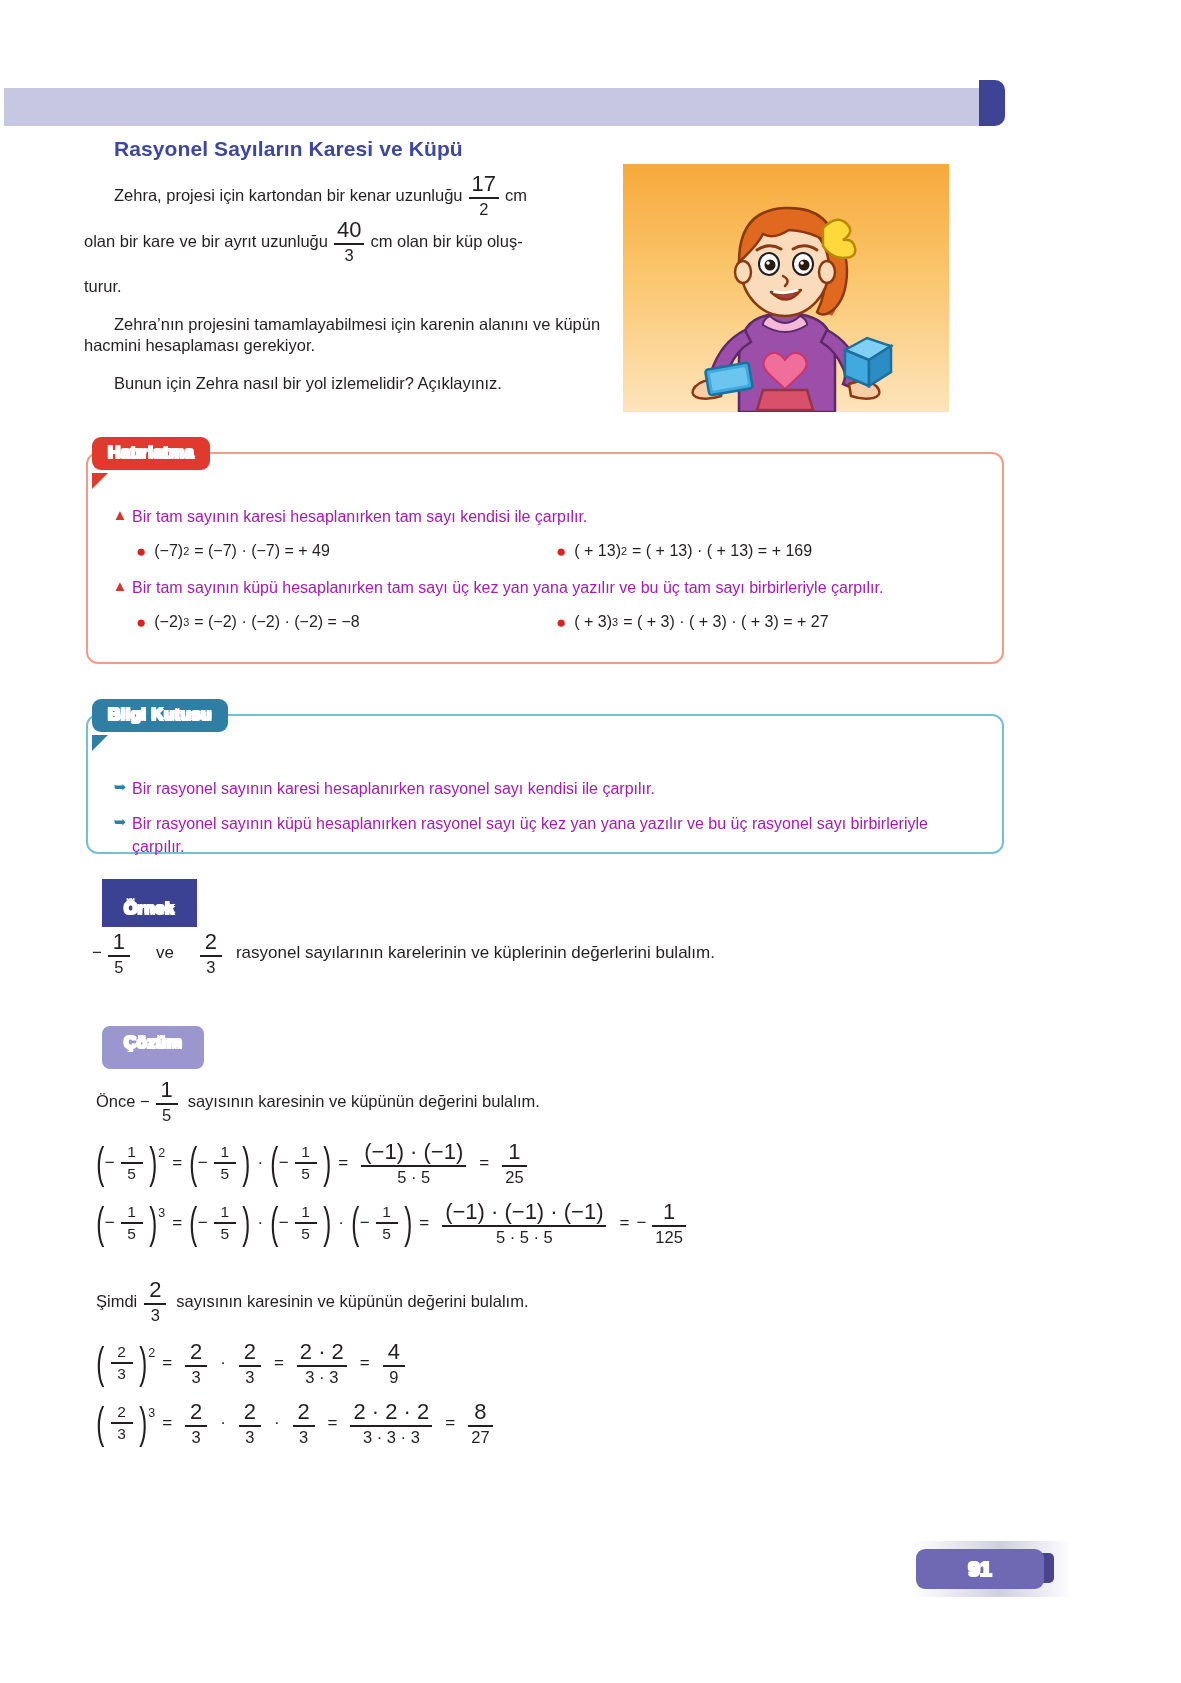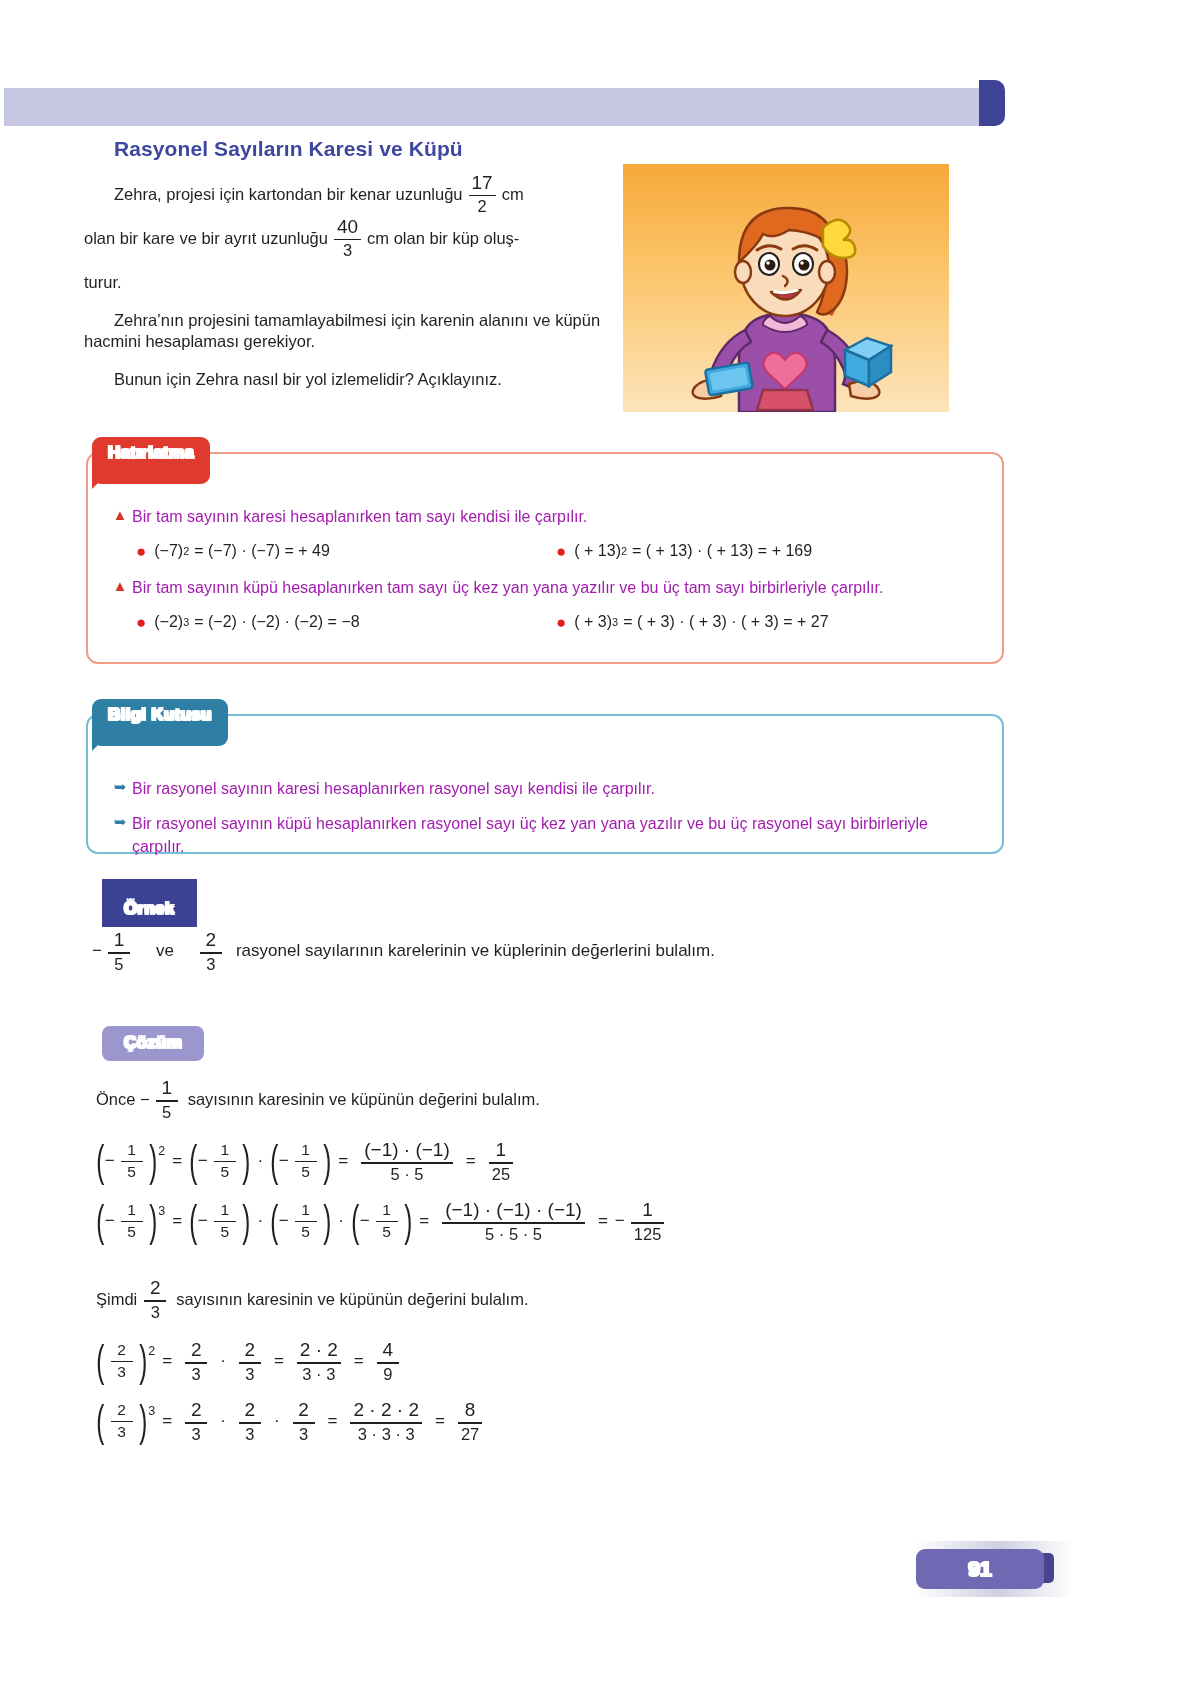--- a/index.html
+++ b/index.html
@@ -35,21 +35,21 @@
     position:absolute;left:80px;top:172px;width:530px;
     font-size:16.5px;line-height:1.25;color:#231f20;
   }
   .intro p{margin:0 0 12px 0;}
   .p-ind{text-indent:30px;}
   .ln{display:flex;align-items:center;flex-wrap:wrap;line-height:44px;}
   .frac{
     display:inline-flex;flex-direction:column;align-items:center;
     vertical-align:middle;margin:0 6px;line-height:1.05;
   }
-  .frac .num{padding:0 3px;font-size:19px;}
+  .frac .num{padding:0 3px;font-size:22px;}
   .frac .bar{display:block;width:100%;min-width:22px;height:1.6px;background:#231f20;margin:2px 0;}
   .frac .den{padding:0 3px;font-size:16.5px;}
   .frac.sm .num,.frac.sm .den{font-size:15.5px;}
 
   
   .illus{
     position:absolute;left:619px;top:164px;width:326px;height:248px;
     background:linear-gradient(180deg,#f6a93b 0%,#fbc66d 45%,#fde4bb 100%);
     overflow:hidden;
   }
@@ -57,21 +57,21 @@
   
   .box{
     position:absolute;border-width:2px;border-style:solid;border-radius:12px;
     box-sizing:border-box;background:#fff;
   }
   .box.red{border-color:#ef9d85;}
   .box.blue{border-color:#76bdd8;}
   .tag{
     position:absolute;display:inline-block;
     border-radius:9px;color:#ffffff;font-weight:bold;
-    font-size:17px;padding:6px 16px 21px 16px;
+    font-size:17px;padding:6px 16px 7px 16px;
     letter-spacing:.3px;z-index:5;
     text-shadow:
       -1.2px -1.2px 0 #ffffff, 1.2px -1.2px 0 #ffffff,
       -1.2px 1.2px 0 #ffffff, 1.2px 1.2px 0 #ffffff;
   }
   .tag.red{background:#e03a2f;}
   .tag.blue{background:#2f7fa5;}
   .tag.navy{background:#3b4293;}
   .tag.lilac{background:#9c96cf;}
   .tag-notch{position:absolute;width:16px;height:16px;z-index:4;}
@@ -284,21 +284,21 @@
     </span>
     <span style="margin:0 20px">ve</span>
     <span class="frac">
       <span class="num">2</span>
       <span class="bar"></span>
       <span class="den">3</span>
     </span>
     <span style="margin-left:8px;font-size:17px">rasyonel sayılarının karelerinin ve küplerinin değerlerini bulalım.</span>
   </div>
 
-  <div class="tag lilac" style="left:98px;top:1026px;border-radius:8px;padding:7px 22px 8px 22px;">Çözüm</div>
+  <div class="tag lilac" style="left:98px;top:1026px;border-radius:8px;padding:7px 22px 16px 22px;">Çözüm</div>
 
   <div class="mathline" style="left:92px;top:1078px;">
     <span style="font-size:16.5px">Önce −</span>
     <span class="frac">
       <span class="num">1</span>
       <span class="bar"></span>
       <span class="den">5</span>
     </span>
     <span style="margin-left:4px;font-size:16.5px">sayısının karesinin ve küpünün değerini bulalım.</span>
   </div>

